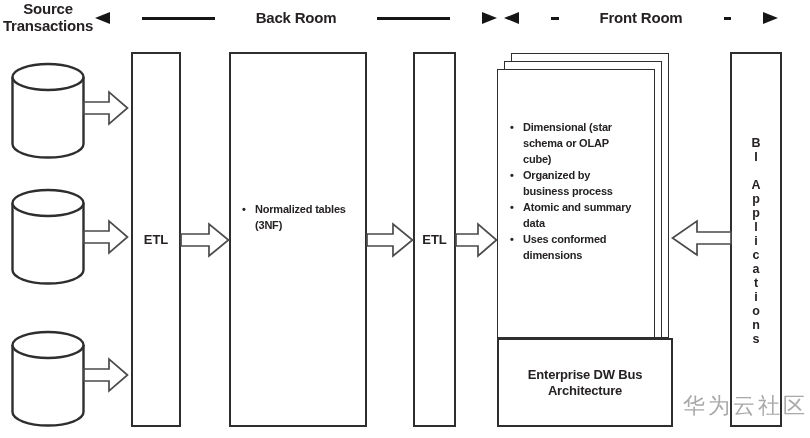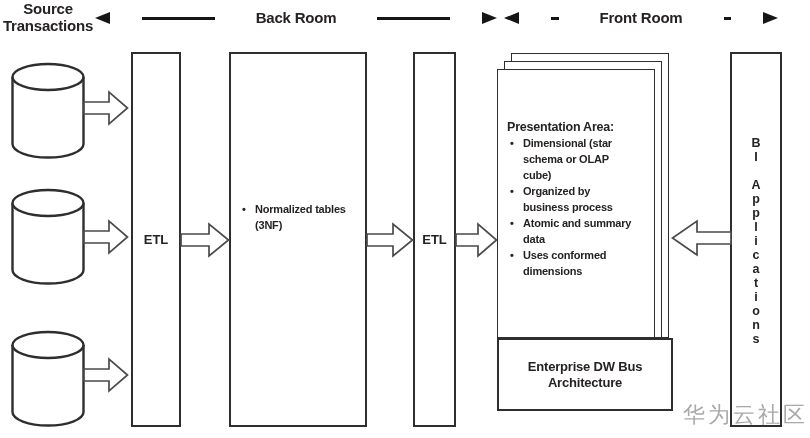--- a/index.html
+++ b/index.html
@@ -34,27 +34,27 @@
   ul.blist li{position:relative;padding-left:13px;font-size:11px;line-height:16px;font-weight:bold;letter-spacing:-0.2px;}
   ul.blist li::before{content:"\2022";position:absolute;left:0;top:0;}
 
   
   .page{border:1.6px solid #2e2e2e;background:#fff;box-sizing:border-box;}
   #page-back{left:511px;top:53px;width:158px;height:285px;z-index:1;}
   #page-mid{left:504px;top:61px;width:158px;height:277px;z-index:2;}
   #page-front{left:497px;top:69px;width:158px;height:269px;z-index:3;padding:49px 4px 0 9px;}
   #page-front ul.blist{width:128px;}
 
-  #bus-box{left:497px;top:338px;width:176px;height:73px;z-index:3;display:flex;align-items:center;justify-content:center;text-align:center;font-size:13px;line-height:16px;}
+  #bus-box{left:497px;top:338px;width:176px;height:89px;z-index:3;display:flex;align-items:center;justify-content:center;text-align:center;font-size:13px;line-height:16px;}
 
   #bi-box{left:730px;top:52px;width:52px;height:375px;padding-top:82px;text-align:center;font-size:12.5px;line-height:14px;z-index:2;}
 
   
   .shape{line-height:0;}
-  #wm{left:683px;top:400px;z-index:6;font-size:22px;letter-spacing:3px;color:#a9a9a9;font-weight:400;}
+  #wm{left:683px;top:391px;z-index:6;font-size:22px;letter-spacing:3px;color:#a9a9a9;font-weight:400;}
   .z5{z-index:5;}
 </style>
 </head>
 <body>
 
 <div class="abs txt pre" id="source-label">Source
 Transactions</div>
 
 <div class="abs room-arrow" style="left:95px;width:402px;">
   <span class="head-left"></span>
@@ -137,21 +137,20 @@
   </ul>
 </div>
 
 <div class="abs box" id="etl2">
   <span class="etl-label">ETL</span>
 </div>
 
 <div class="abs page" id="page-back"></div>
 <div class="abs page" id="page-mid"></div>
 <div class="abs page" id="page-front">
-  <div class="blk-title">Presentation Area:</div>
   <ul class="blist">
     <li>Dimensional (star schema or OLAP cube)</li>
     <li>Organized by business process</li>
     <li>Atomic and summary data</li>
     <li>Uses conformed dimensions</li>
   </ul>
 </div>
 
 <div class="abs box txt pre" id="bus-box">Enterprise DW Bus
 Architecture</div>

